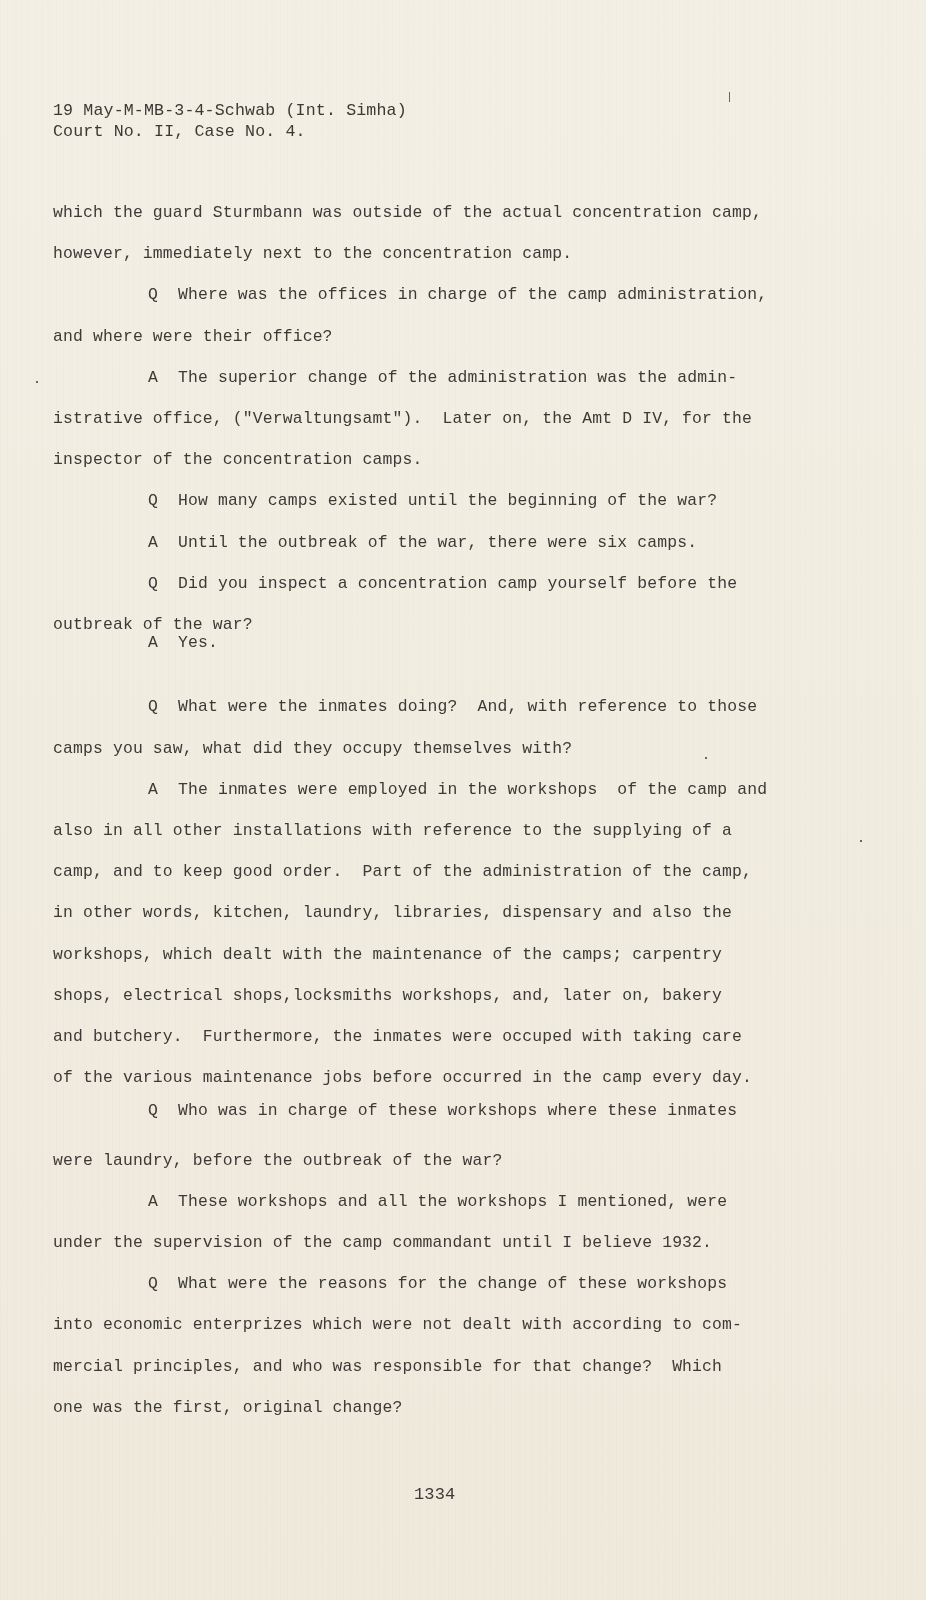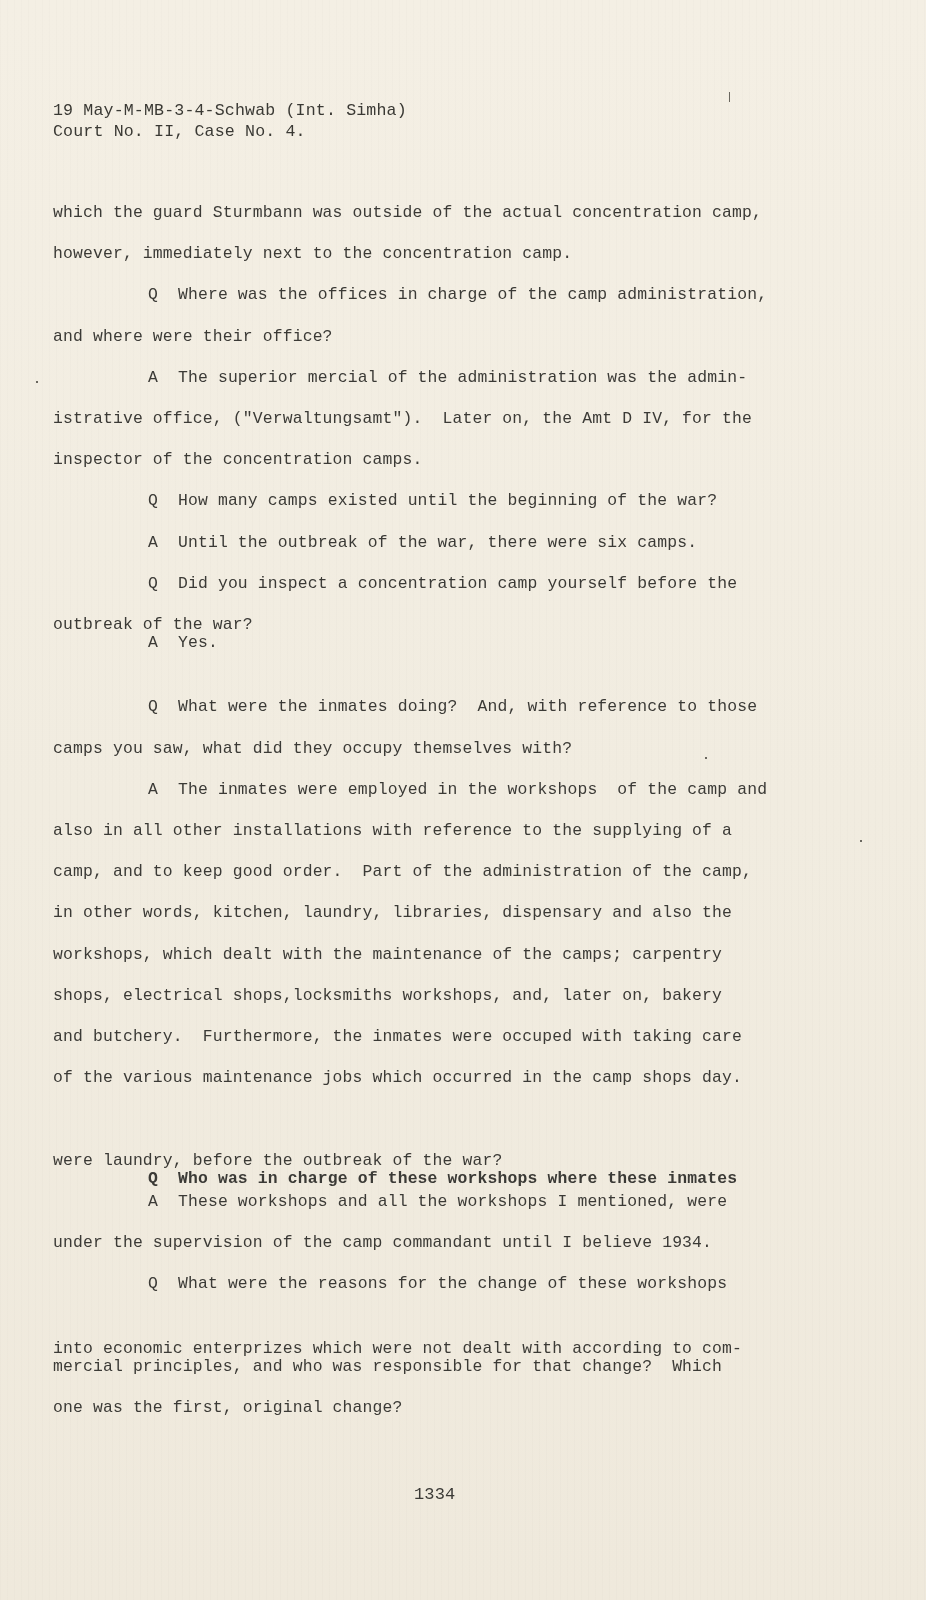--- a/index.html
+++ b/index.html
@@ -53,44 +53,44 @@
 
 <div class="page">
   <div class="typed header-line" style="top:103px;">19 May-M-MB-3-4-Schwab (Int. Simha)</div>
   <div class="typed header-line" style="top:124px;">Court No. II, Case No. 4.</div>
 
   <div id="body-container">
       <div class="typed body-line" style="top: 205px;">which the guard Sturmbann was outside of the actual concentration camp,</div>
       <div class="typed body-line" style="top: 246px;">however, immediately next to the concentration camp.</div>
       <div class="typed indent" style="top: 287px;">Q  Where was the offices in charge of the camp administration,</div>
       <div class="typed body-line" style="top: 329px;">and where were their office?</div>
-      <div class="typed indent" style="top: 370px;">A  The superior mercial of the administration was the admin-</div>
+      <div class="typed indent" style="top: 370px;">A  The superior change of the administration was the admin-</div>
       <div class="typed body-line" style="top: 411px;">istrative office, ("Verwaltungsamt").  Later on, the Amt D IV, for the</div>
       <div class="typed body-line" style="top: 452px;">inspector of the concentration camps.</div>
       <div class="typed indent" style="top: 493px;">Q  How many camps existed until the beginning of the war?</div>
       <div class="typed indent" style="top: 535px;">A  Until the outbreak of the war, there were six camps.</div>
       <div class="typed indent" style="top: 576px;">Q  Did you inspect a concentration camp yourself before the</div>
       <div class="typed body-line" style="top: 617px;">outbreak of the war?</div>
       <div class="typed indent" style="top: 635px;">A  Yes.</div>
       <div class="typed indent" style="top: 699px;">Q  What were the inmates doing?  And, with reference to those</div>
       <div class="typed body-line" style="top: 741px;">camps you saw, what did they occupy themselves with?</div>
       <div class="typed indent" style="top: 782px;">A  The inmates were employed in the workshops  of the camp and</div>
       <div class="typed body-line" style="top: 823px;">also in all other installations with reference to the supplying of a</div>
       <div class="typed body-line" style="top: 864px;">camp, and to keep good order.  Part of the administration of the camp,</div>
       <div class="typed body-line" style="top: 905px;">in other words, kitchen, laundry, libraries, dispensary and also the</div>
       <div class="typed body-line" style="top: 947px;">workshops, which dealt with the maintenance of the camps; carpentry</div>
       <div class="typed body-line" style="top: 988px;">shops, electrical shops,locksmiths workshops, and, later on, bakery</div>
       <div class="typed body-line" style="top: 1029px;">and butchery.  Furthermore, the inmates were occuped with taking care</div>
-      <div class="typed body-line" style="top: 1070px;">of the various maintenance jobs which occurred in the camp shops day.</div>
-      <div class="typed indent" style="top: 1171px; font-weight: bold;">Q  Who was in charge of these workshops where these inmates</div>
+      <div class="typed body-line" style="top: 1070px;">of the various maintenance jobs before occurred in the camp every day.</div>
+      <div class="typed indent" style="top: 1103px;">Q  Who was in charge of these workshops where these inmates</div>
       <div class="typed body-line" style="top: 1153px;">were laundry, before the outbreak of the war?</div>
       <div class="typed indent" style="top: 1194px;">A  These workshops and all the workshops I mentioned, were</div>
-      <div class="typed body-line" style="top: 1235px;">under the supervision of the camp commandant until I believe 1934.</div>
+      <div class="typed body-line" style="top: 1235px;">under the supervision of the camp commandant until I believe 1932.</div>
       <div class="typed indent" style="top: 1276px;">Q  What were the reasons for the change of these workshops</div>
-      <div class="typed body-line" style="top: 1317px; margin-top: 24px;">into economic enterprizes which were not dealt with according to com-</div>
+      <div class="typed body-line" style="top: 1317px;">into economic enterprizes which were not dealt with according to com-</div>
       <div class="typed body-line" style="top: 1359px;">mercial principles, and who was responsible for that change?  Which</div>
       <div class="typed body-line" style="top: 1400px;">one was the first, original change?</div>
     </div>
 
   <div class="typed page-number" style="top:1486px;">1334</div>
 
   <div class="mark" style="left:729px; top:92px; width:1px; height:10px;"></div>
   <div class="mark" style="left:36px; top:381px; width:2px; height:2px;"></div>
   <div class="mark" style="left:705px; top:757px; width:2px; height:2px;"></div>
   <div class="mark" style="left:860px; top:840px; width:2px; height:2px;"></div>

